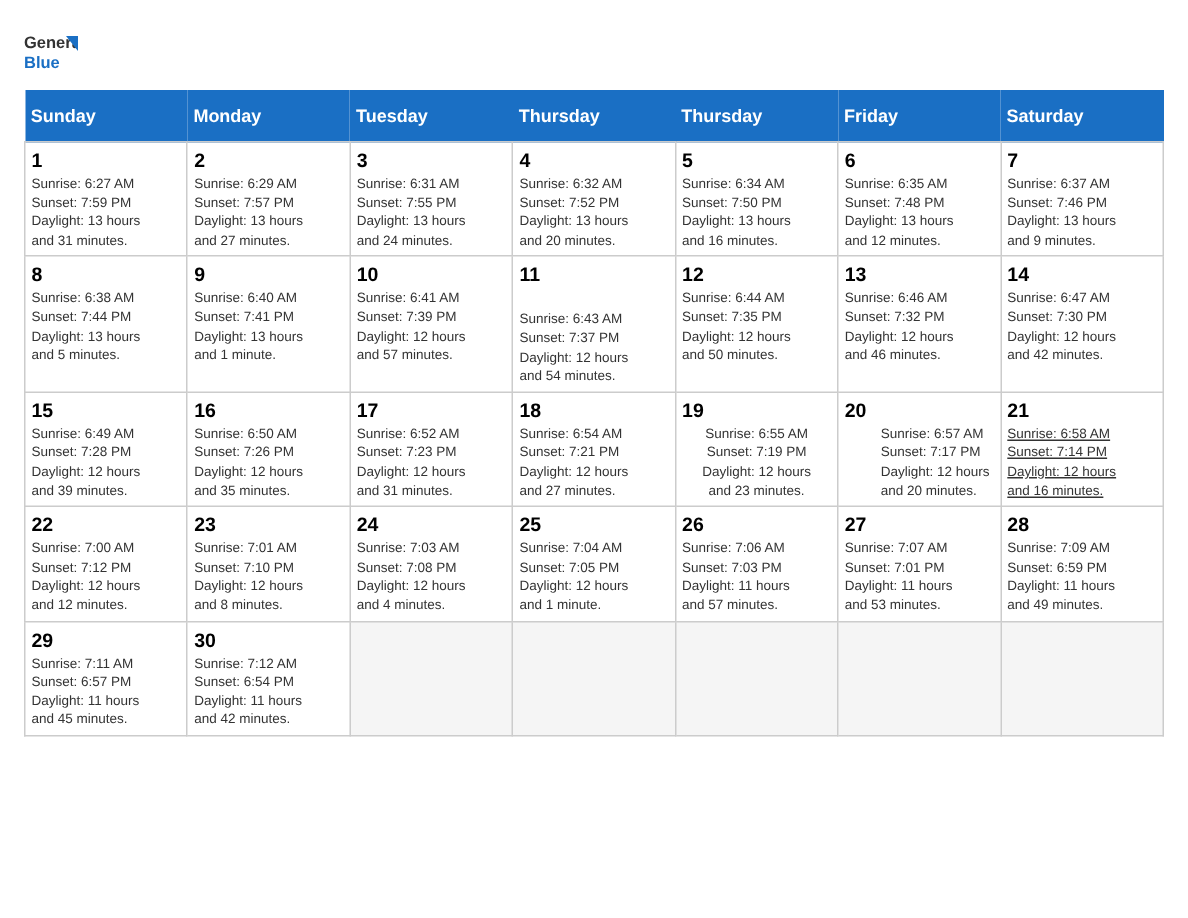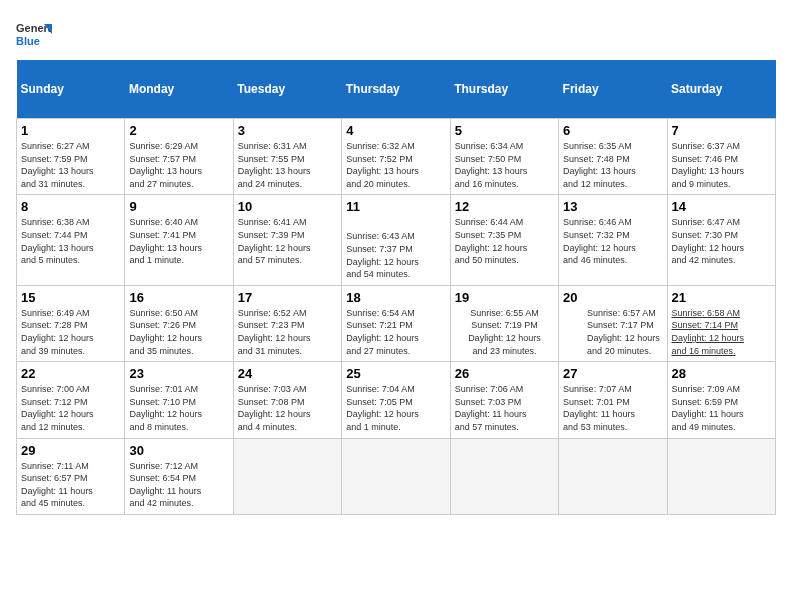--- a/index.html
+++ b/index.html
@@ -40,21 +40,21 @@
       color: #555;
     }
     table {
       width: 100%;
       border-collapse: collapse;
       font-size: 10px;
     }
     thead tr th {
       background-color: #1a6fc4;
       color: white;
-      padding: 22px 4px;
+      padding: 10px 4px;
       text-align: left;
       font-size: 12px;
       font-weight: bold;
     }
     tbody tr td {
       border: 1px solid #ccc;
       padding: 4px;
       vertical-align: top;
       width: 14.28%;
       height: 70px;

